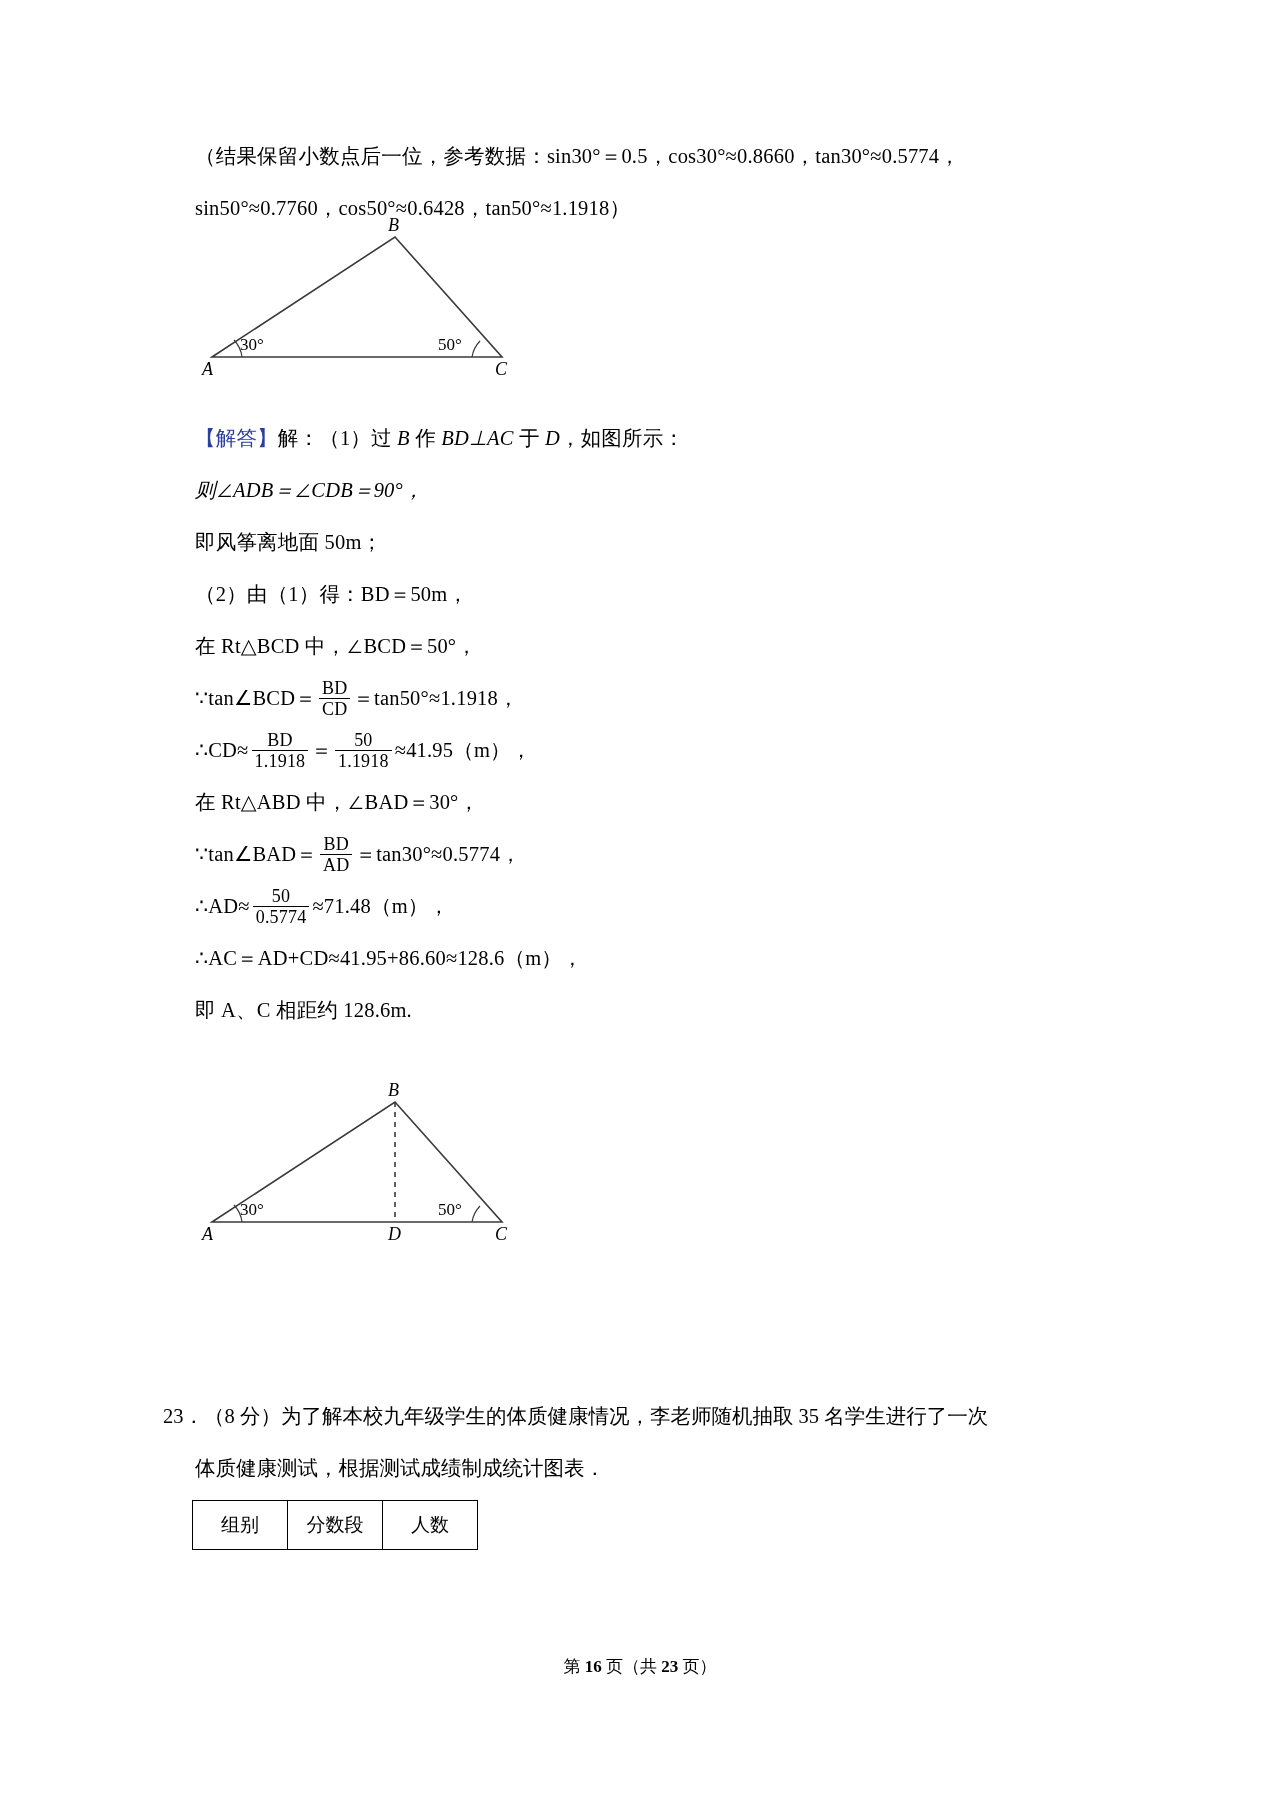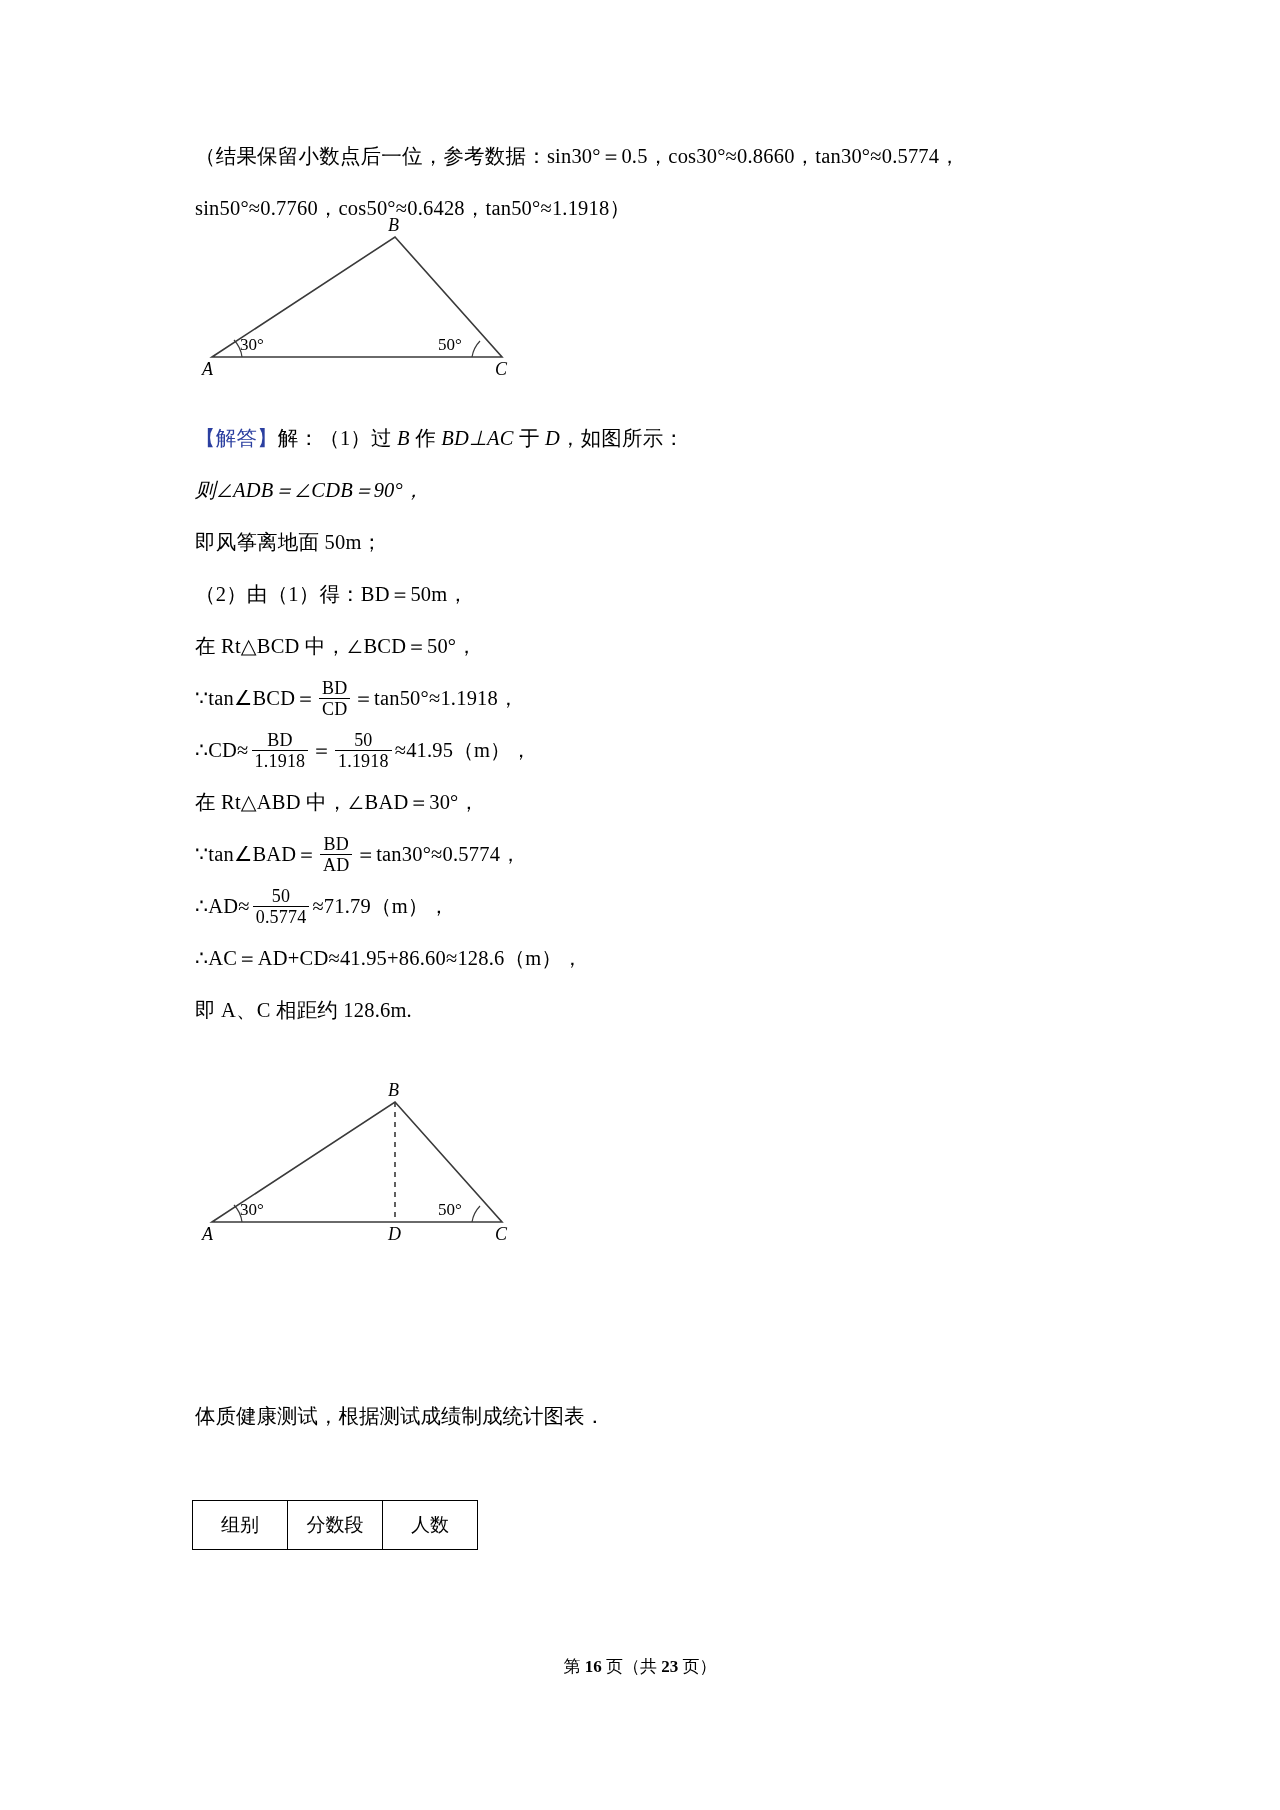--- a/index.html
+++ b/index.html
@@ -158,21 +158,21 @@
       <span>∴CD≈</span><span class="frac"><span class="num">BD</span><span class="den">1.1918</span></span><span>＝</span><span class="frac"><span class="num">50</span><span class="den">1.1918</span></span><span>≈41.95（m），</span>
     </div>
 
     <div class="line">在 Rt△ABD 中，∠BAD＝30°，</div>
 
     <div class="line">
       <span>∵tan∠BAD＝</span><span class="frac"><span class="num">BD</span><span class="den">AD</span></span><span>＝tan30°≈0.5774，</span>
     </div>
 
     <div class="line">
-      <span>∴AD≈</span><span class="frac"><span class="num">50</span><span class="den">0.5774</span></span><span>≈71.79（m），</span>
+      <span>∴AD≈</span><span class="frac"><span class="num">50</span><span class="den">0.5774</span></span><span>≈71.48（m），</span>
     </div>
 
     <div class="line">∴AC＝AD+CD≈41.95+86.60≈128.6（m），</div>
 
     <div class="line">即 A、C 相距约 128.6m.</div>
 
   </div>
 
   <div class="fig1">
     <svg width="360" height="160" viewBox="0 0 360 160">
@@ -196,20 +196,21 @@
     </svg>
     <span class="fig-label" style="left:198px; top:-5px;">B</span>
     <span class="fig-label" style="left:12px; top:139px;">A</span>
     <span class="fig-label" style="left:198px; top:139px;">D</span>
     <span class="fig-label" style="left:305px; top:139px;">C</span>
     <span class="ang" style="left:50px; top:115px;">30°</span>
     <span class="ang" style="left:248px; top:115px;">50°</span>
   </div>
 
   <div class="q23">
+    <div>23．（8 分）为了解本校九年级学生的体质健康情况，李老师随机抽取 35 名学生进行了一次</div>
     <div class="l2">体质健康测试，根据测试成绩制成统计图表．</div>
   </div>
 
   <table class="tbl">
     <tbody>
         <tr>
       <td>组别</td>
       <td>分数段</td>
       <td>人数</td>
     </tr>

